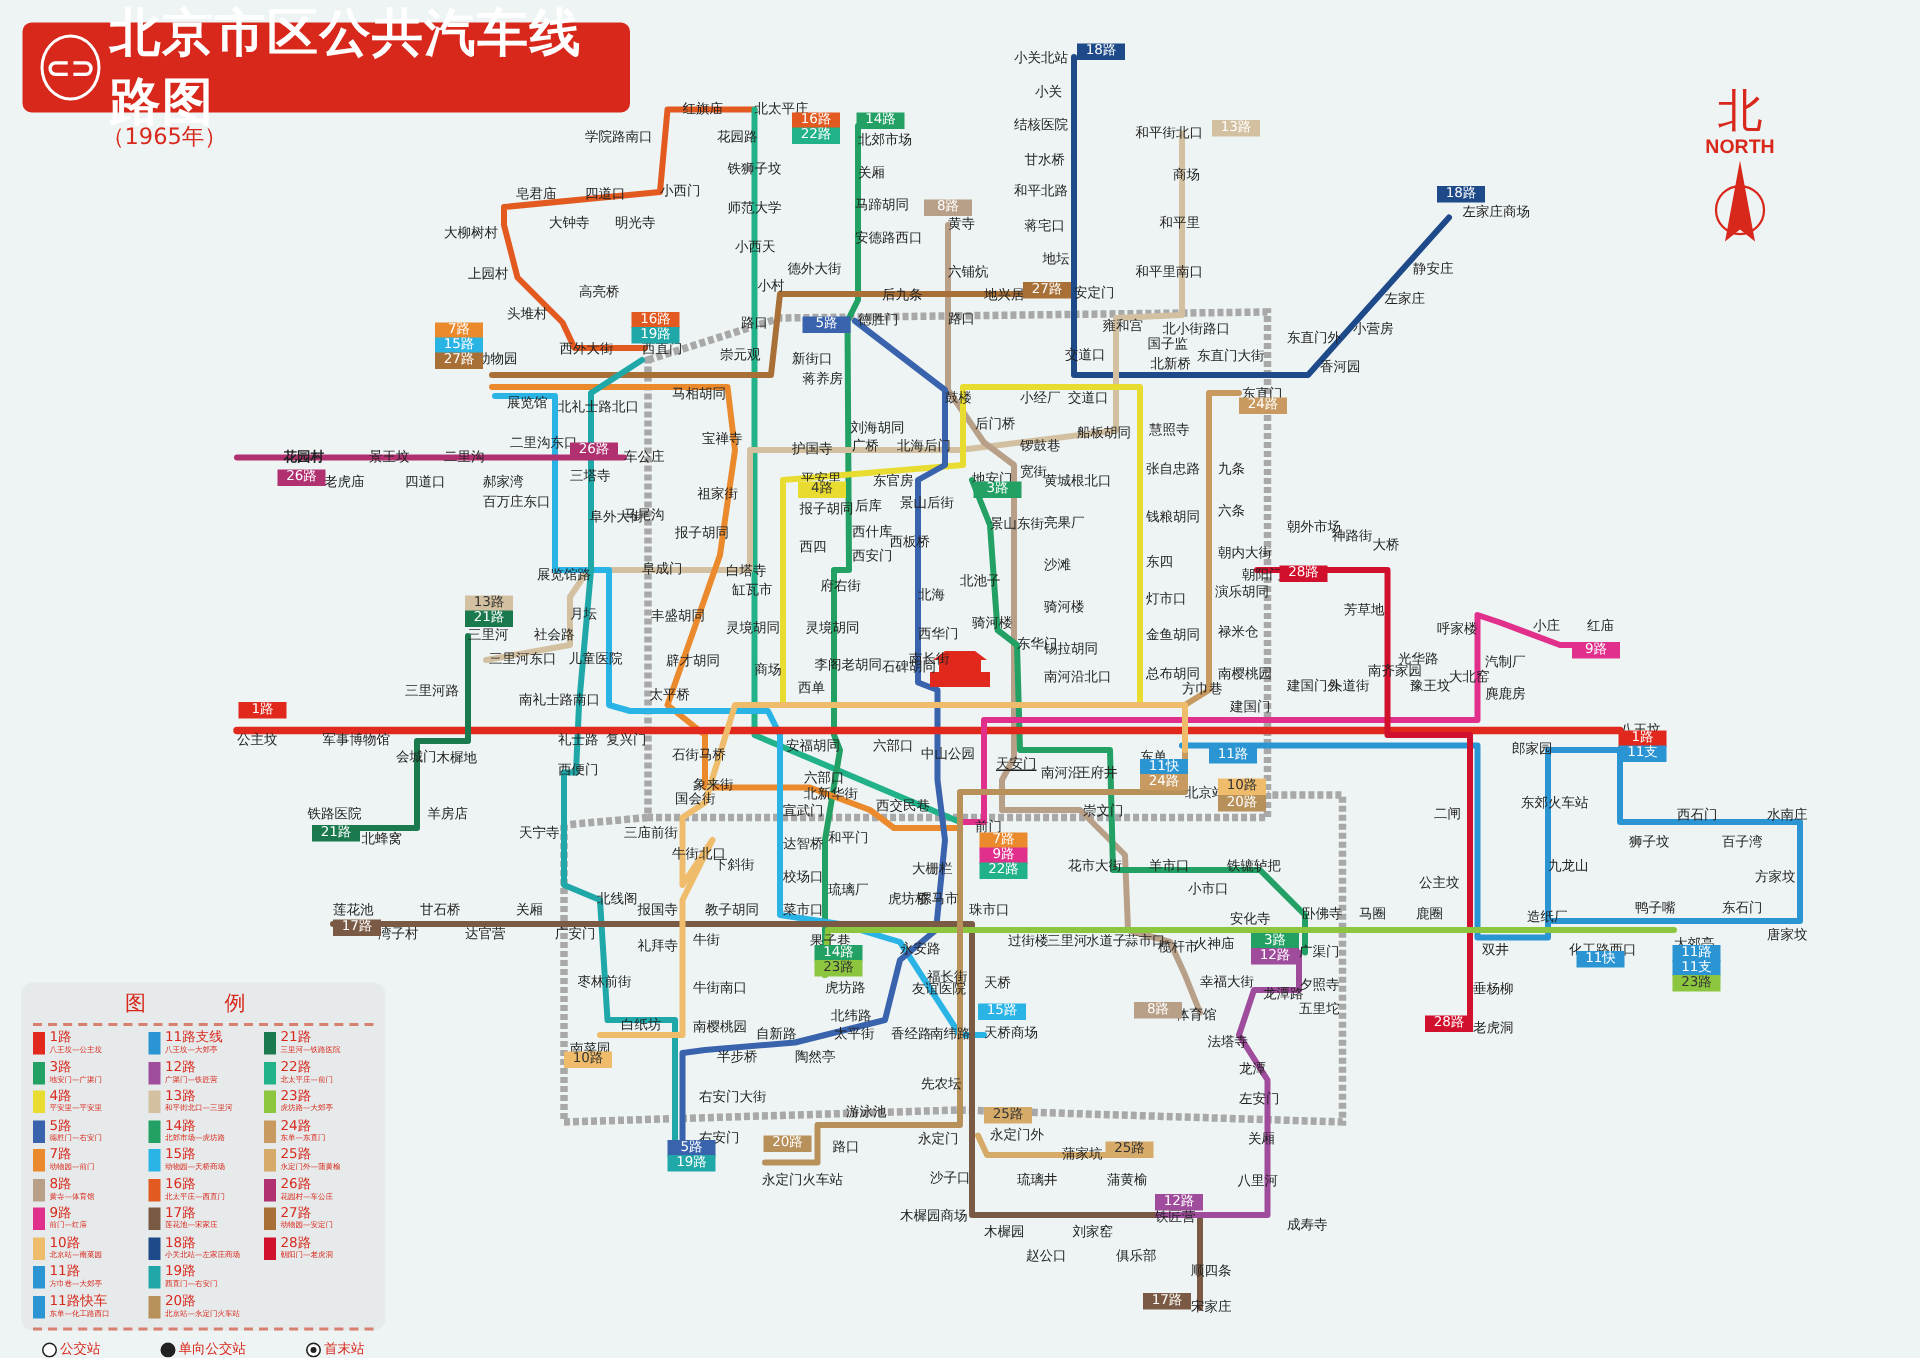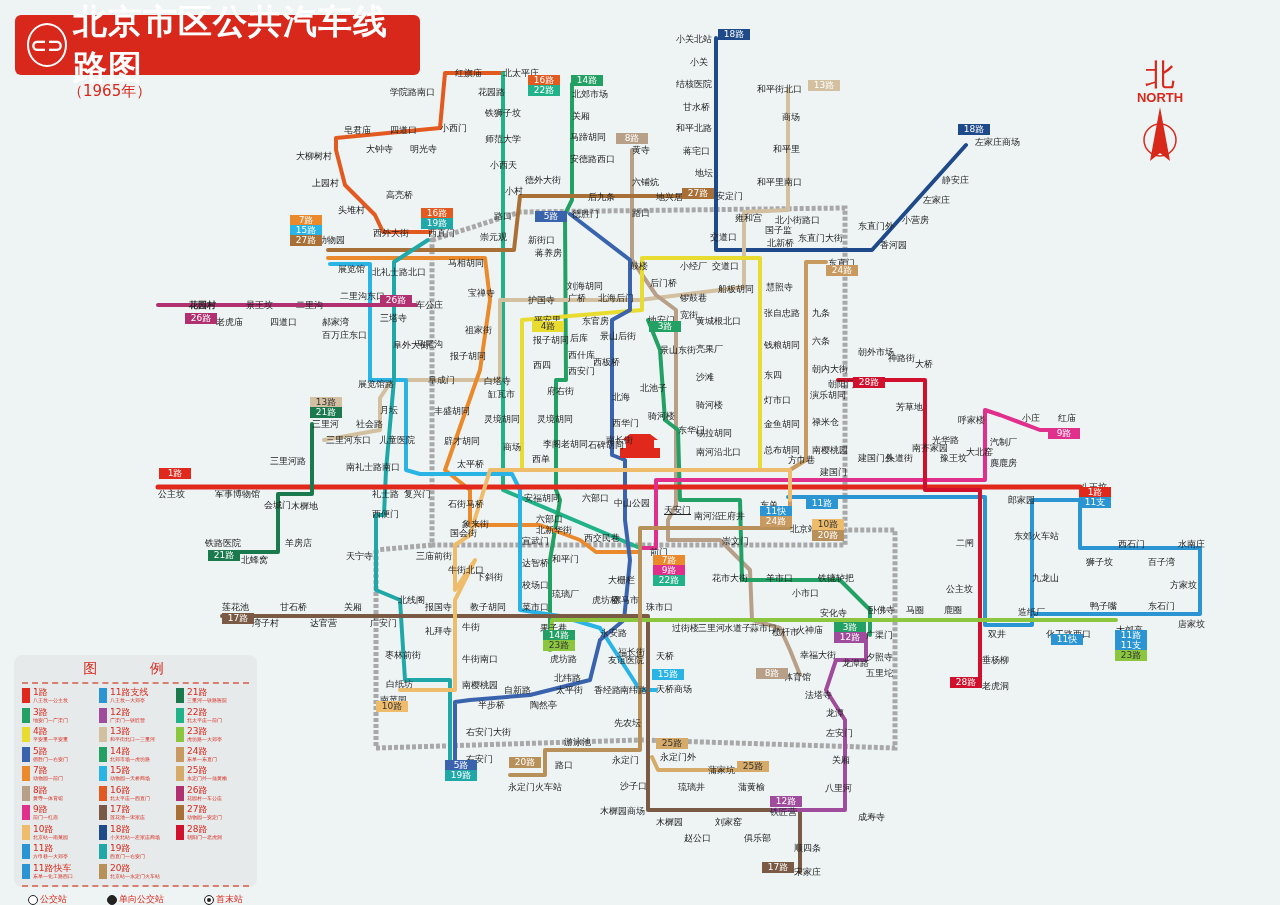--- a/index.html
+++ b/index.html
@@ -175,21 +175,21 @@
     <div class="lbl" style="left: 416px; top: 339px;">马尾沟</div>
     <div class="lbl" style="left: 358px; top: 379px;">展览馆路</div>
     <div class="lbl" style="left: 428px; top: 375px;">阜成门</div>
     <div class="lbl" style="left: 468px; top: 288px;">宝禅寺</div>
     <div class="lbl" style="left: 465px; top: 325px;">祖家街</div>
     <div class="lbl" style="left: 450px; top: 351px;">报子胡同</div>
     <div class="lbl" style="left: 484px; top: 376px;">白塔寺</div>
     <div class="lbl" style="left: 488px; top: 389px;">缸瓦市</div>
     <div class="lbl" style="left: 434px; top: 406px;">丰盛胡同</div>
     <div class="lbl" style="left: 444px; top: 436px;">辟才胡同</div>
-    <div class="lbl" style="left: 433px; top: 459px; margin-left: 24px;">太平桥</div>
+    <div class="lbl" style="left: 433px; top: 459px;">太平桥</div>
     <div class="lbl" style="left: 484px; top: 414px;">灵境胡同</div>
     <div class="lbl" style="left: 503px; top: 442px;">商场</div>
     <div class="lbl" style="left: 532px; top: 454px;">西单</div>
     <div class="lbl" style="left: 189px; top: 300px; font-weight: bold;">花园村</div>
     <div class="lbl" style="left: 246px; top: 300px;">景王坟</div>
     <div class="lbl" style="left: 296px; top: 300px;">二里沟</div>
     <div class="lbl" style="left: 216px; top: 317px;">老虎庙</div>
     <div class="lbl" style="left: 270px; top: 317px;">四道口</div>
     <div class="lbl" style="left: 322px; top: 317px;">郝家湾</div>
     <div class="lbl" style="left: 534px; top: 315px;">平安里</div>
@@ -310,21 +310,21 @@
     <div class="lbl" style="left: 252px; top: 618px;">湾子村</div>
     <div class="lbl" style="left: 310px; top: 618px;">达官营</div>
     <div class="lbl" style="left: 398px; top: 595px;">北线阁</div>
     <div class="lbl" style="left: 370px; top: 618px;">广安门</div>
     <div class="lbl" style="left: 425px; top: 602px;">报国寺</div>
     <div class="lbl" style="left: 470px; top: 602px;">教子胡同</div>
     <div class="lbl" style="left: 425px; top: 626px;">礼拜寺</div>
     <div class="lbl" style="left: 462px; top: 622px;">牛街</div>
     <div class="lbl" style="left: 385px; top: 650px;">枣林前街</div>
     <div class="lbl" style="left: 462px; top: 654px;">牛街南口</div>
-    <div class="lbl" style="left: 370px; top: 679px; padding-left: 16px;">白纸坊</div>
+    <div class="lbl" style="left: 398px; top: 679px; padding-left: 16px;">白纸坊</div>
     <div class="lbl" style="left: 462px; top: 680px;">南樱桃园</div>
     <div class="lbl" style="left: 380px; top: 695px;">南菜园</div>
     <div class="lbl" style="left: 504px; top: 685px;">自新路</div>
     <div class="lbl" style="left: 478px; top: 700px;">半步桥</div>
     <div class="lbl" style="left: 530px; top: 700px;">陶然亭</div>
     <div class="lbl" style="left: 466px; top: 727px;">右安门大街</div>
     <div class="lbl" style="left: 466px; top: 754px;">右安门</div>
     <div class="lbl" style="left: 524px; top: 493px;">安福胡同</div>
     <div class="lbl" style="left: 522px; top: 536px;">宣武门</div>
     <div class="lbl" style="left: 522px; top: 558px;">达智桥</div>

